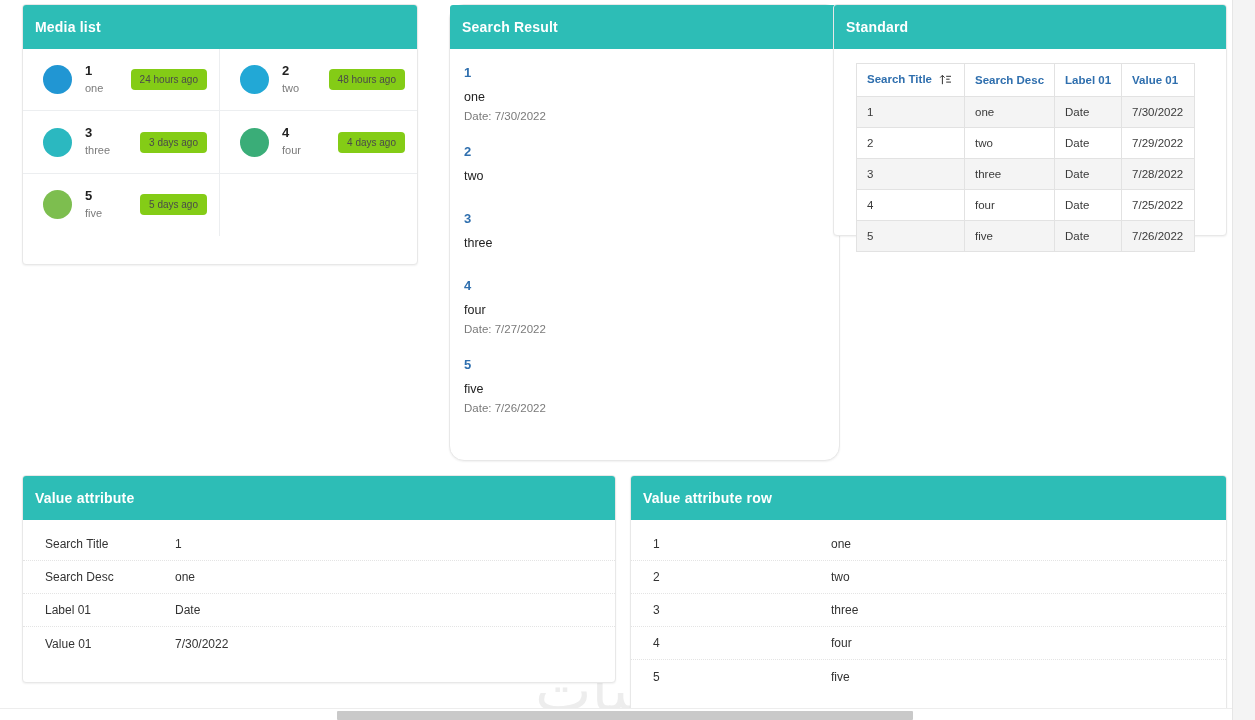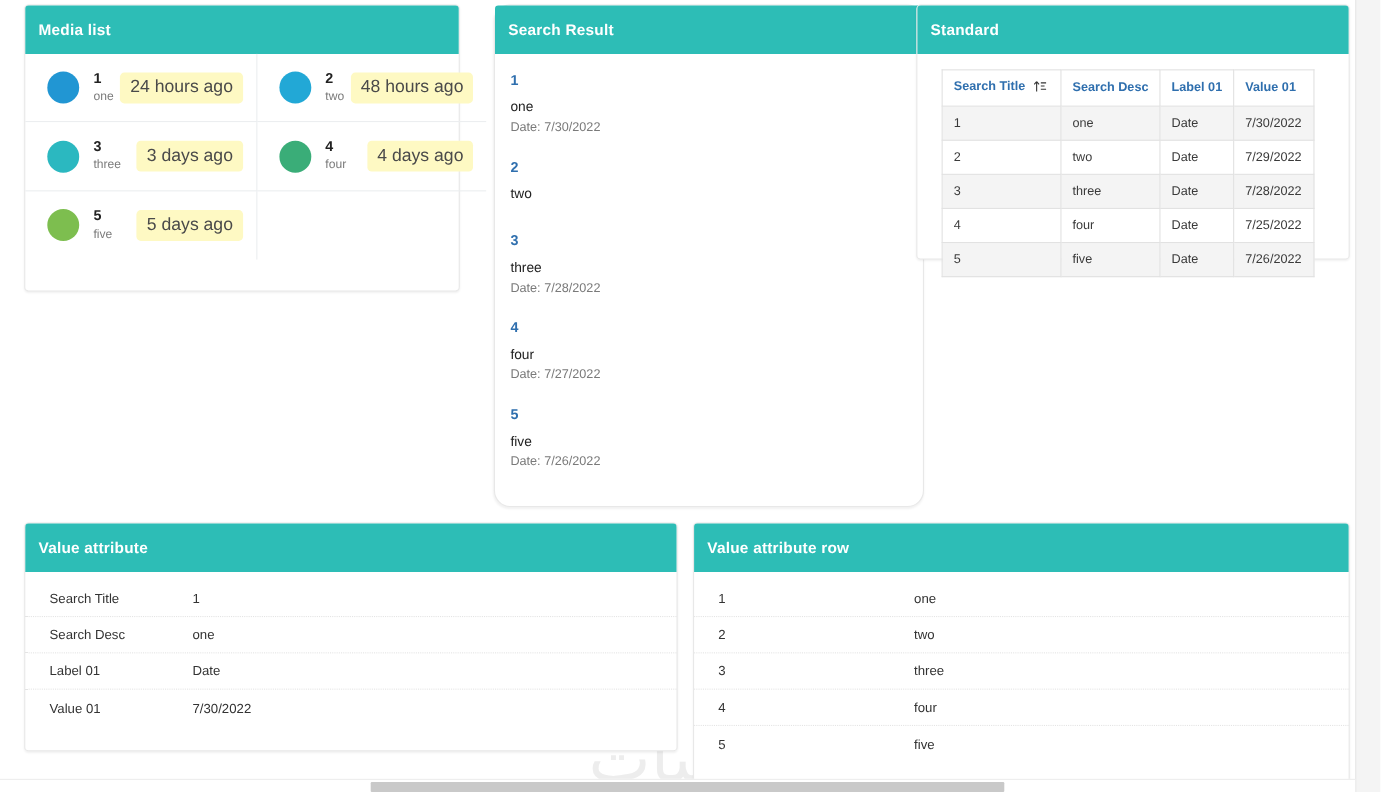--- a/index.html
+++ b/index.html
@@ -86,23 +86,23 @@
   .media-item.blank { border-bottom: none; }
   .avatar {
     width: 29px; height: 29px;
     border-radius: 50%;
     flex: 0 0 29px;
   }
   .media-text { margin-left: 13px; flex: 1 1 auto; }
   .media-title { font-size: 13px; font-weight: bold; color: #222; line-height: 1.3; }
   .media-sub { font-size: 11px; color: #7b7b7b; line-height: 1.5; }
   .time-badge {
-    background: #fef9c3;
+    background: #84cc16;
     color: #4a4a4a;
-    font-size: 16px;
+    font-size: 10px;
     padding: 5px 9px;
     border-radius: 4px;
     white-space: nowrap;
     margin-left: 6px;
   }
 
   
   #search-result { left: 449px; top: 4px; width: 391px; height: 457px; border-radius: 15px; }
   .sr-list { padding: 16px 0 10px 0; }
   .sr-item { padding: 0 14px 22px 14px; }
@@ -276,21 +276,20 @@
         </div>
 
         <div class="sr-item">
           <a class="sr-link" href="#">2</a>
           <div class="sr-desc">two</div>
         </div>
 
         <div class="sr-item">
           <a class="sr-link" href="#">3</a>
           <div class="sr-desc">three</div>
-          <div class="sr-date">Date: 7/28/2022</div>
         </div>
 
         <div class="sr-item">
           <a class="sr-link" href="#">4</a>
           <div class="sr-desc">four</div>
           <div class="sr-date">Date: 7/27/2022</div>
         </div>
 
         <div class="sr-item">
           <a class="sr-link" href="#">5</a>

